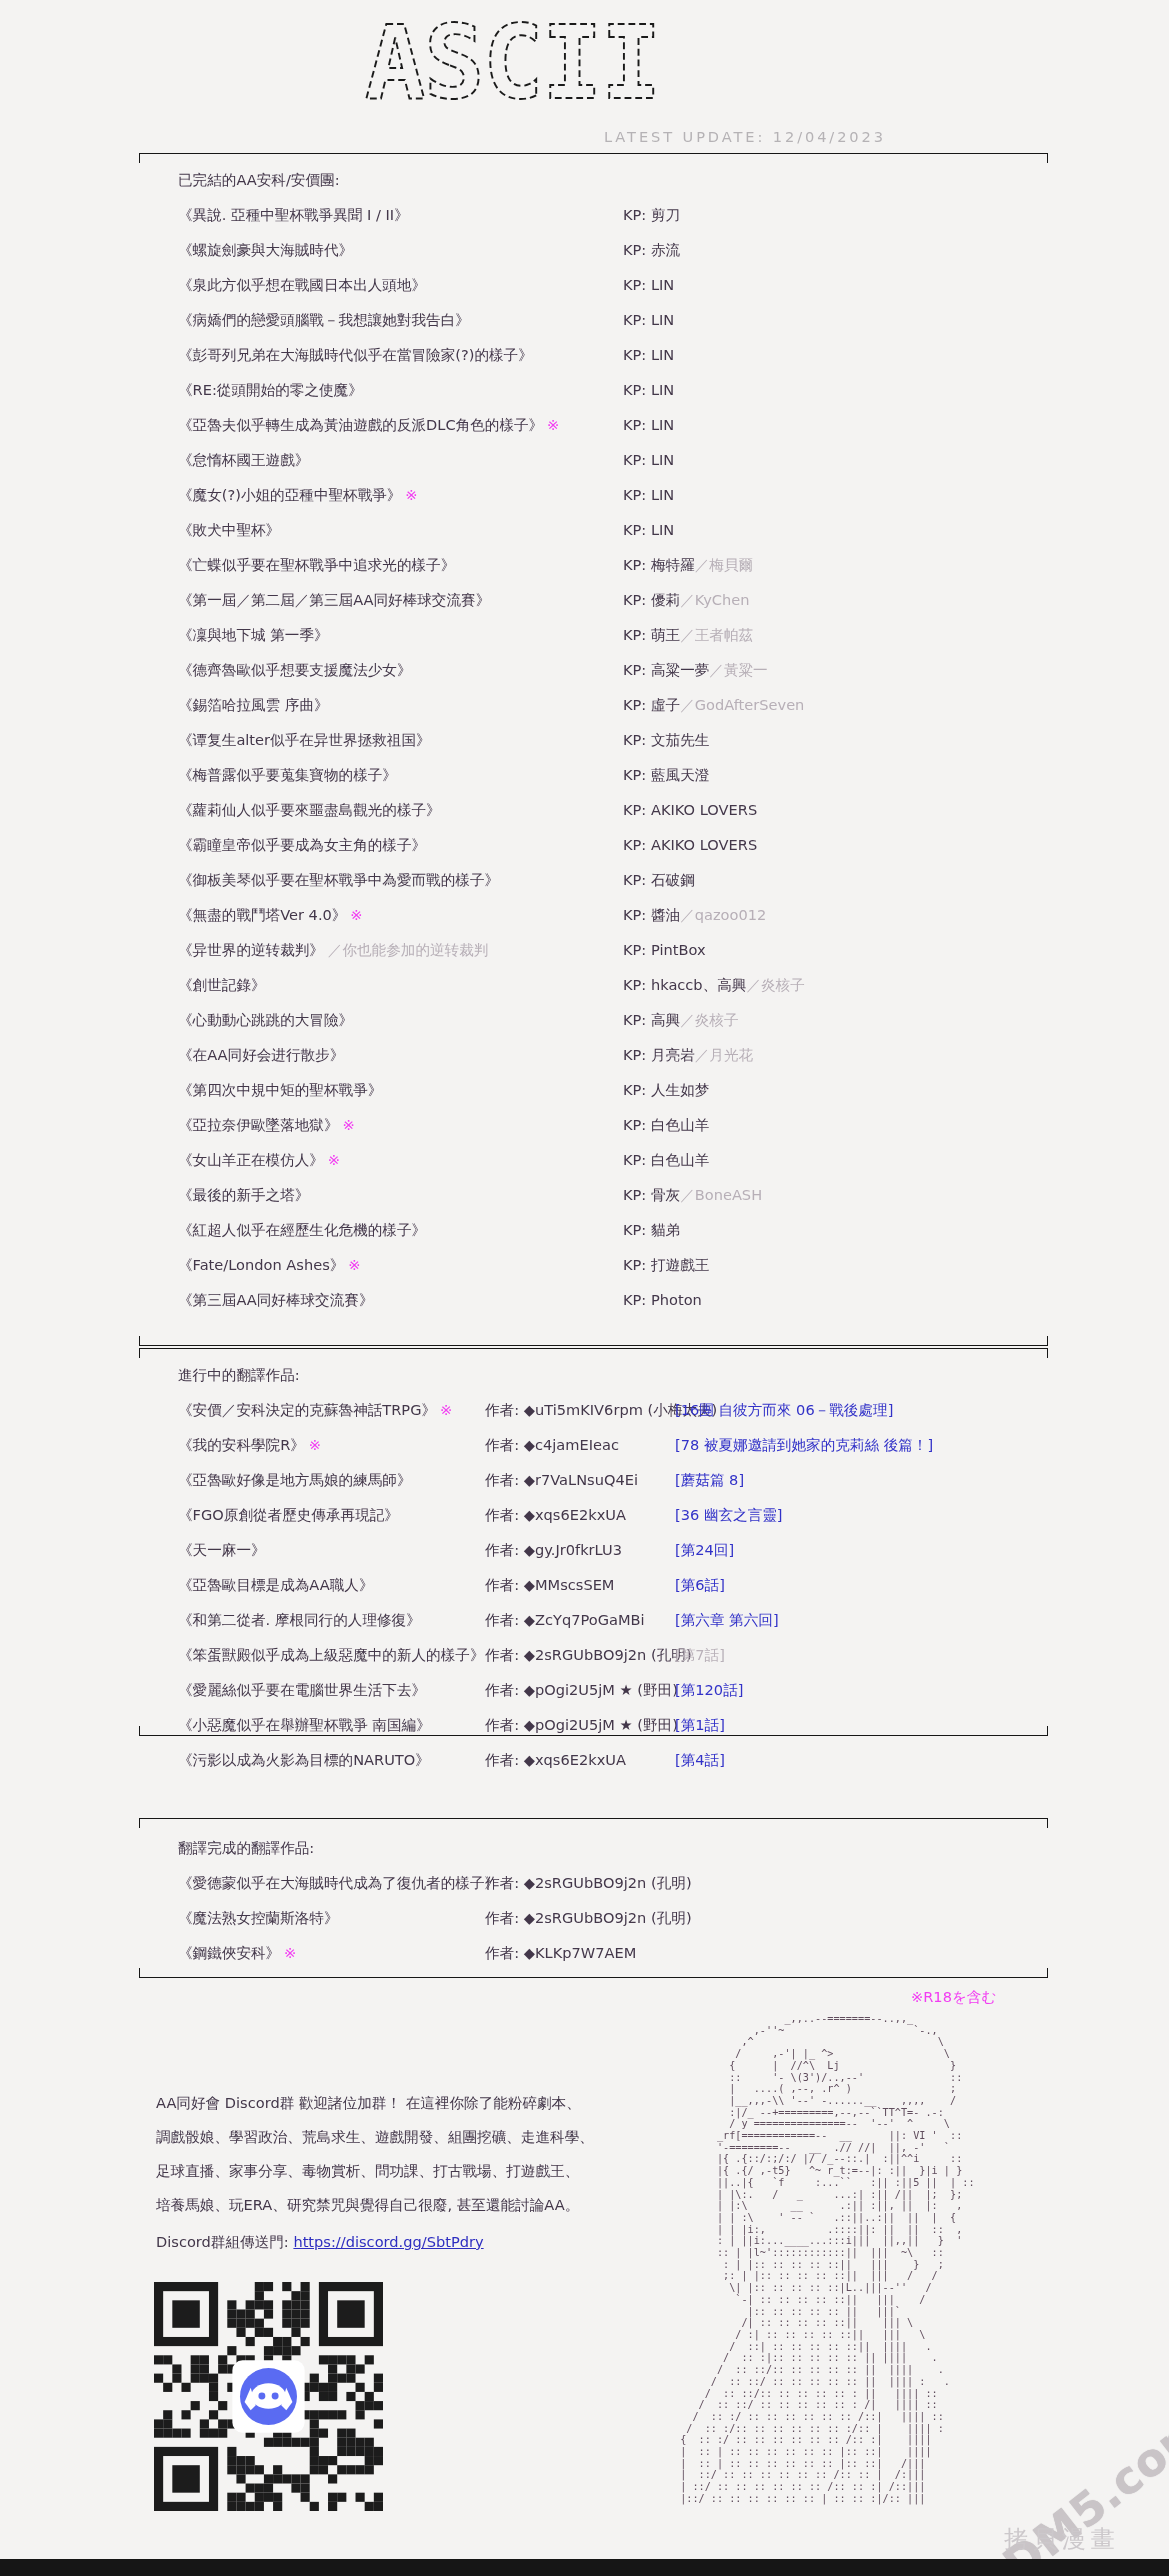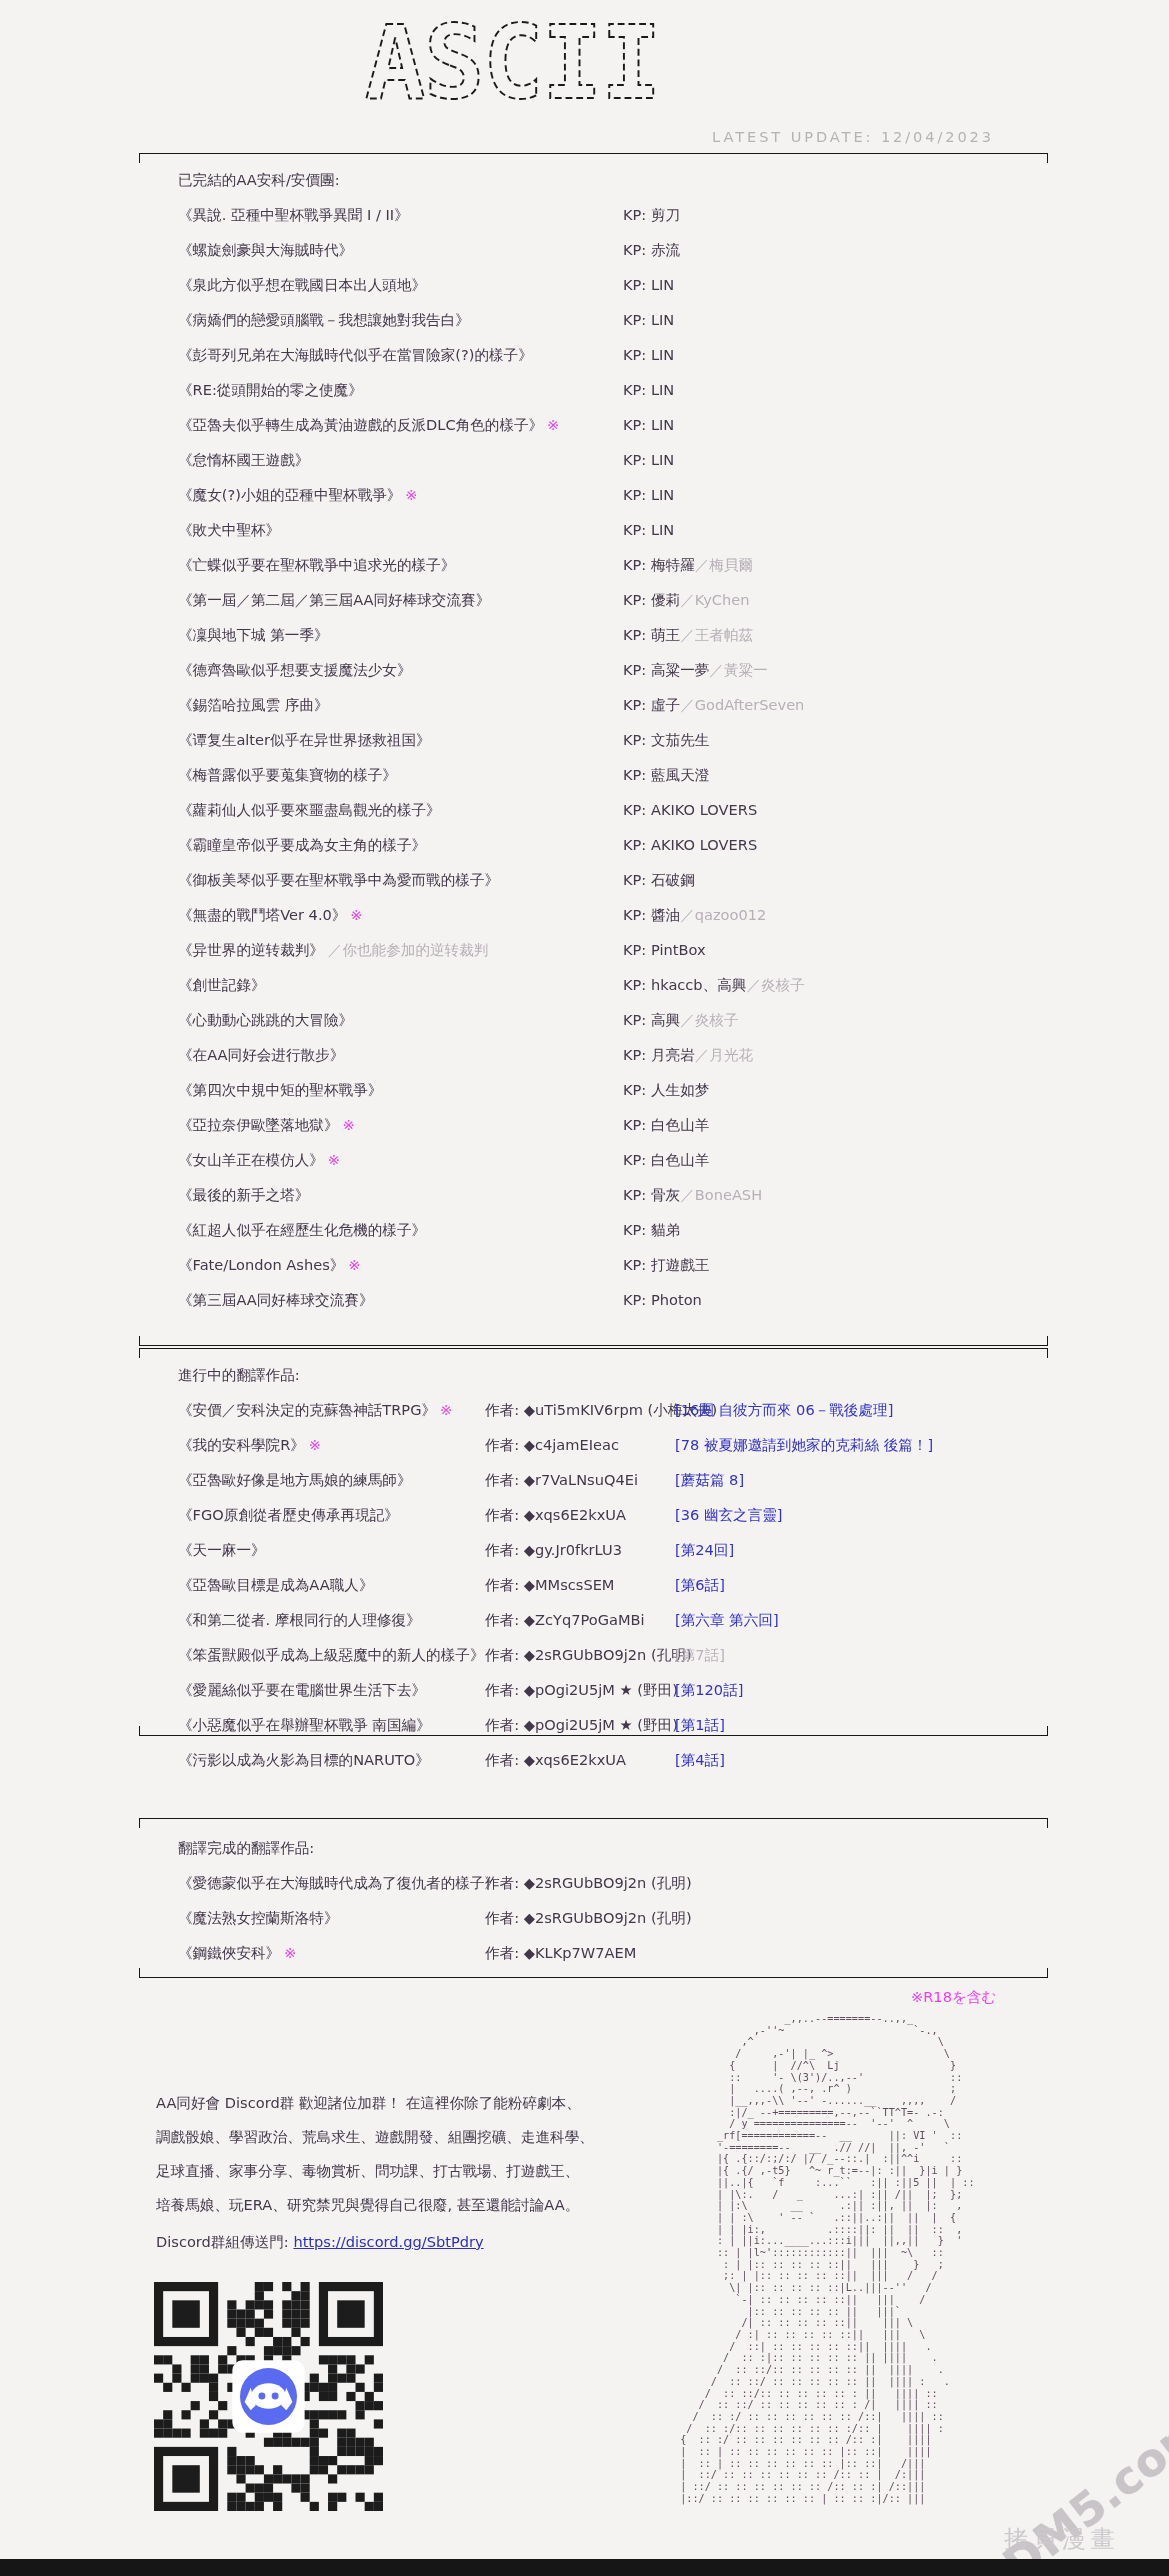--- a/index.html
+++ b/index.html
@@ -4,21 +4,21 @@
 <style>
   html,body{margin:0;padding:0}
   body{
     width:1169px;height:2576px;position:relative;overflow:hidden;
     background:#f4f3f2;color:#43374a;
     font-family:"DejaVu Sans","Liberation Sans",sans-serif;font-size:14.6px;
   }
   .abs{position:absolute}
   
   #logo{left:357px;top:5.8px}
-  #latest{left:604px;top:128px;width:390px;text-align:right;
+  #latest{left:604px;top:128px;width:390px;text-align:left;
     color:#b5b2b5;letter-spacing:2.9px;font-size:14.6px}
   
   .frame{left:139px;width:909px;box-sizing:border-box;padding-top:9px}
   .frame::before,.frame::after{content:'';position:absolute;left:0;right:0;height:8.8px;
     border:1.9px solid #161616}
   .frame::before{top:0;border-bottom:none}
   .frame::after{bottom:0;border-top:none}
   #f1{top:153px;height:1193px}
   #f2{top:1348px;height:388px}
   #f3{top:1818px;height:160px;padding-top:11.7px}

